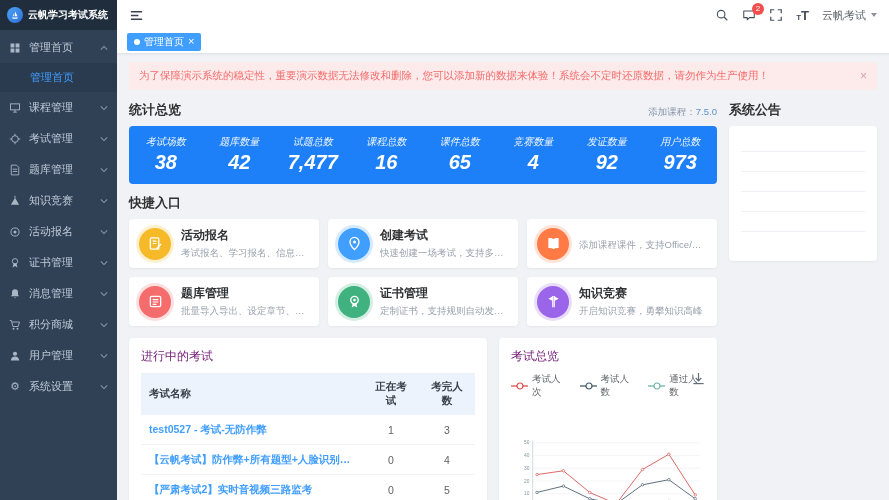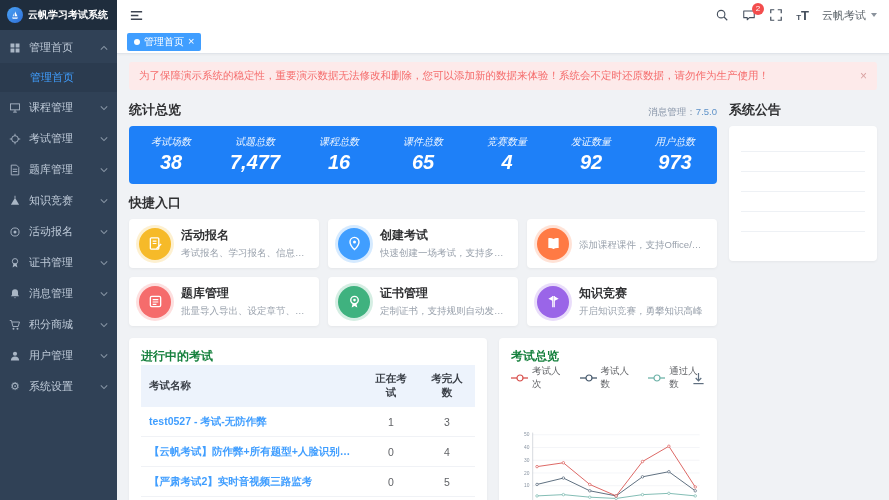--- a/index.html
+++ b/index.html
@@ -70,21 +70,21 @@
   .qwrap::before { content:""; position:absolute; inset:-3px; border-radius:50%; background:var(--c); opacity:.22; }
   .qwrap svg { width:15px; height:15px; position:relative; }
   .qtext { min-width:0; }
   .qtitle { font-size:12px; font-weight:bold; color:#303133; }
   .qdesc { font-size:9.5px; color:#99a1ac; margin-top:3px; white-space:nowrap; overflow:hidden; text-overflow:ellipsis; }
 
   .bottom-row { display:flex; gap:12px; margin-top:12px; }
   .card { background:#fff; border-radius:4px; box-shadow:0 1px 3px rgba(0,0,0,.05); }
   .exams-card { width:358px; flex:none; padding:10px 12px; height:240px; }
   .chart-card { flex:1; min-width:0; padding:10px 12px; height:240px; position:relative; }
-  h4.card-title { font-size:12px; font-weight:bold; color:#15803d; }
+  h4.card-title { font-size:12px; font-weight:normal; color:#701a75; margin-bottom:8px; }
 
   table { width:100%; border-collapse:collapse; font-size:10.5px; table-layout:fixed; }
   thead th { background:#edf3fc; color:#3a3f47; font-weight:bold; padding:7px 8px; text-align:left; }
   thead th.cnum, tbody td.cnum { width:56px; text-align:center; }
   tbody td { padding:7.5px 8px; border-bottom:1px solid #f0f2f6; color:#606266; }
   td.exam-name { color:#409eff; font-weight:bold; white-space:nowrap; overflow:hidden; text-overflow:ellipsis; cursor:pointer; }
 
   .legend { display:flex; justify-content:center; align-items:center; gap:12px; font-size:9.5px; color:#606266; margin-bottom:4px; }
   .lg-item { display:flex; align-items:center; gap:4px; cursor:pointer; }
   .download { position:absolute; right:12px; top:34px; width:13px; height:13px; color:#5f6f80; cursor:pointer; }
@@ -319,26 +319,30 @@
     <div class="content">
       <div class="alert">
         <span>为了保障演示系统的稳定性，重要演示数据无法修改和删除，您可以添加新的数据来体验！系统会不定时还原数据，请勿作为生产使用！</span>
         <span class="alert-close">×</span>
       </div>
 
       <div class="cols">
         <div class="col-left">
           <div class="sec-head">
             <h3 class="sec-title">统计总览</h3>
-            <span class="version"><span>消息管理：</span><b>7.5.0</b></span>
+            <span class="version"><span>添加课程：</span><b>7.5.0</b></span>
           </div>
           <div class="stats-bar">
               <div class="stat">
     <div class="stat-label">考试场数</div>
     <div class="stat-value">38</div>
+  </div>
+              <div class="stat">
+    <div class="stat-label">题库数量</div>
+    <div class="stat-value">42</div>
   </div>
               <div class="stat">
     <div class="stat-label">试题总数</div>
     <div class="stat-value">7,477</div>
   </div>
               <div class="stat">
     <div class="stat-label">课程总数</div>
     <div class="stat-value">16</div>
   </div>
               <div class="stat">

